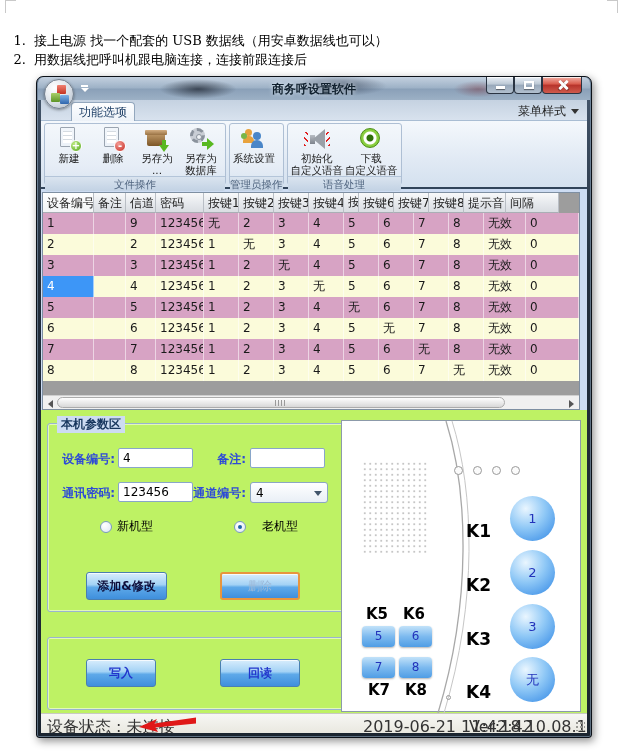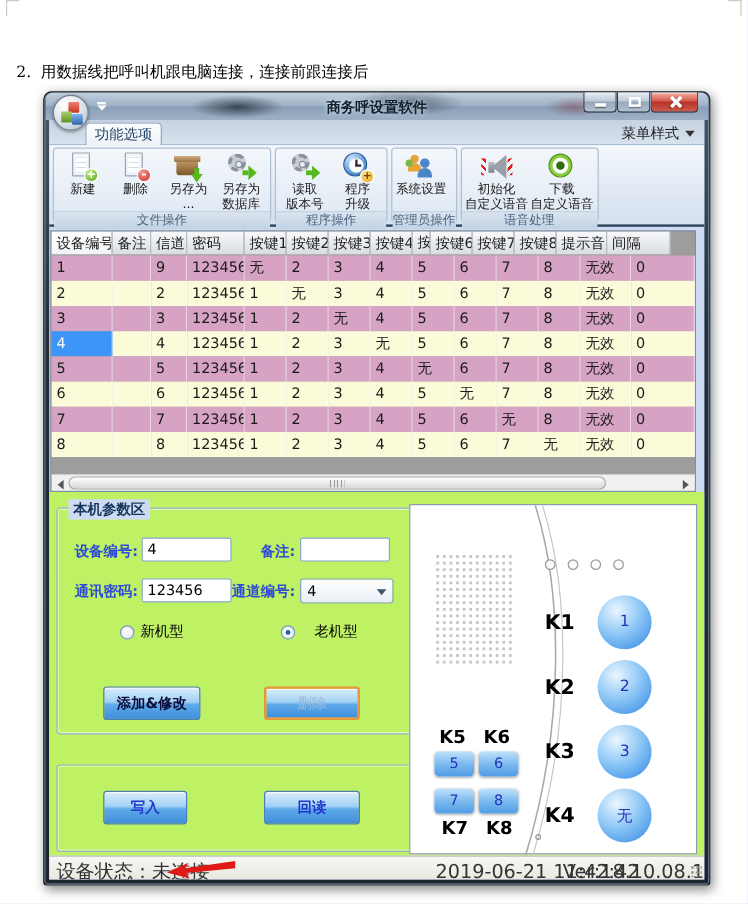--- a/index.html
+++ b/index.html
@@ -150,21 +150,21 @@
   .btn-write { left:38px; top:21px; width:70px; color:#2236cc; font-weight:bold; }
   .btn-read { left:172px; top:21px; width:80px; color:#2236cc; font-weight:bold; }
 
   
   .device { position:absolute; left:300px; top:10px; width:240px; height:292px; background:#fff; border:1px solid #8c9aa9; }
   .dots { position:absolute; left:20px; top:40px; width:66px; height:94px;
     background-image:radial-gradient(circle, #c6c6c6 1.1px, transparent 1.4px); background-size:5.5px 5.5px; }
   .curve { position:absolute; left:0; top:0; }
   .led { position:absolute; top:45px; width:9px; height:9px; border:1px solid #9a9a9a; border-radius:50%; background:#fbfbfb; }
   .led1{left:112px;} .led2{left:131px;} .led3{left:150px;} .led4{left:169px;}
-  .krow { position:absolute; left:112px; display:flex; align-items:center; gap:10px; }
+  .krow { position:absolute; left:124px; display:flex; align-items:flex-end; gap:10px; }
   .kr1{top:75px;} .kr2{top:129px;} .kr3{top:183px;} .kr4{top:236px;}
   .klab { width:34px; font-weight:bold; font-size:17px; color:#000; font-family:"DejaVu Sans","Liberation Sans",sans-serif; }
   .kcircle { width:45px; height:45px; border-radius:50%; display:flex; align-items:center; justify-content:center;
     background:radial-gradient(circle at 35% 28%,#eaf6ff,#8fc8f6 45%,#4e9bea 82%,#3f8ade); color:#2233bb; font-size:13px; }
   .sqlab { position:absolute; font-weight:bold; font-size:15px; color:#000; }
   .k5l{left:24px;top:184px;} .k6l{left:61px;top:184px;} .k7l{left:26px;top:260px;} .k8l{left:63px;top:260px;}
   .ksq { position:absolute; width:33px; height:21px; border-radius:4px; text-align:center; line-height:21px; font-size:12px; color:#2233bb;
     background:linear-gradient(#c2e2f9,#7dbaef 50%,#4f9de5); box-shadow:0 1px 2px rgba(0,0,0,.3); }
   .sq5{left:20px;top:205px;} .sq6{left:57px;top:205px;} .sq7{left:20px;top:236px;} .sq8{left:57px;top:236px;}
   .tinyc { position:absolute; left:104px; top:274px; width:5px; height:5px; border:1px solid #9a9a9a; border-radius:50%; }
@@ -177,20 +177,21 @@
   .sb-ver { position:absolute; left:428px; top:3px; }
   .grip { position:absolute; right:2px; bottom:2px; width:10px; height:10px;
     background-image:radial-gradient(circle,#9a9a94 1px, transparent 1.3px); background-size:4px 4px; }
 </style>
 </head>
 <body>
 
 <div class="page">
   <div class="corner tl"></div>
   <div class="corner tr"></div>
+  <div class="step s1"><span class="num">1.</span><span>接上电源 找一个配套的 USB 数据线（用安卓数据线也可以）</span></div>
   <div class="step s2"><span class="num">2.</span><span>用数据线把呼叫机跟电脑连接，连接前跟连接后</span></div>
 
   <div class="win">
     <div class="titlebar">
       <div class="wtitle">商务呼设置软件</div>
       <div class="caps">
         <div class="cap">
             <span class="g-min"></span>
           </div>
         <div class="cap">
@@ -256,47 +257,20 @@
                   <i class="p2"></i>
                   <i class="p3"></i>
                 </span>
                 <div class="rlabels">
                   <div class="l1">另存为</div>
                   <div class="l2">数据库</div>
                 </div>
               </div>
             </div>
             <div class="rstrip">文件操作</div>
-          </div>
-          <div class="rgroup">
-            <div class="ritems">
-              <div class="ritem">
-                <span class="ic ic-read-version-gear">
-                  <i class="p1"></i>
-                  <i class="p2"></i>
-                  <i class="p3"></i>
-                </span>
-                <div class="rlabels">
-                  <div class="l1">读取</div>
-                  <div class="l2">版本号</div>
-                </div>
-              </div>
-              <div class="ritem">
-                <span class="ic ic-upgrade-clock">
-                  <i class="p1"></i>
-                  <i class="p2"></i>
-                  <i class="p3"></i>
-                </span>
-                <div class="rlabels">
-                  <div class="l1">程序</div>
-                  <div class="l2">升级</div>
-                </div>
-              </div>
-            </div>
-            <div class="rstrip">程序操作</div>
           </div>
           <div class="rgroup">
             <div class="ritems">
               <div class="ritem">
                 <span class="ic ic-system-users">
                   <i class="p1"></i>
                   <i class="p2"></i>
                   <i class="p3"></i>
                 </span>
                 <div class="rlabels">

